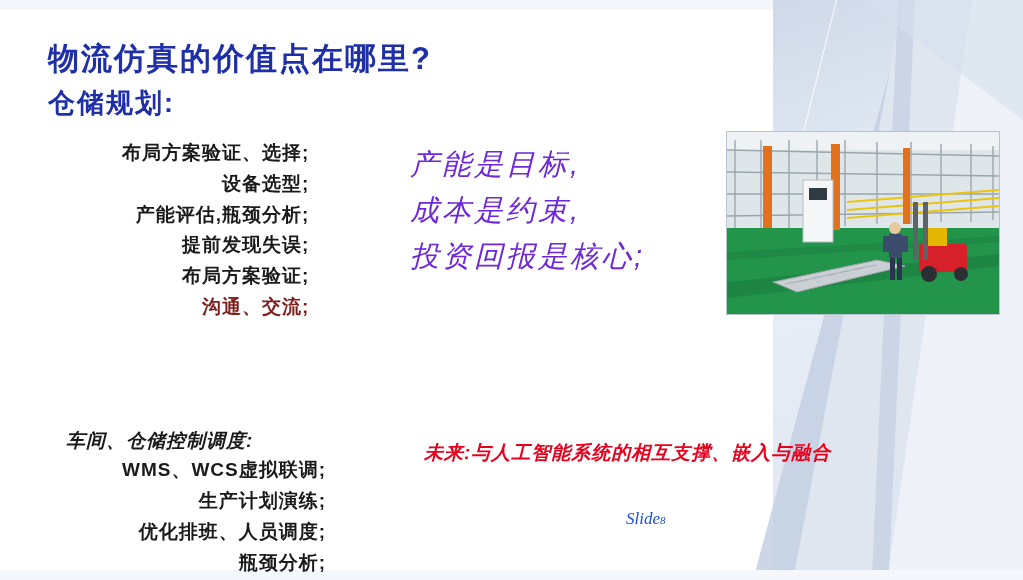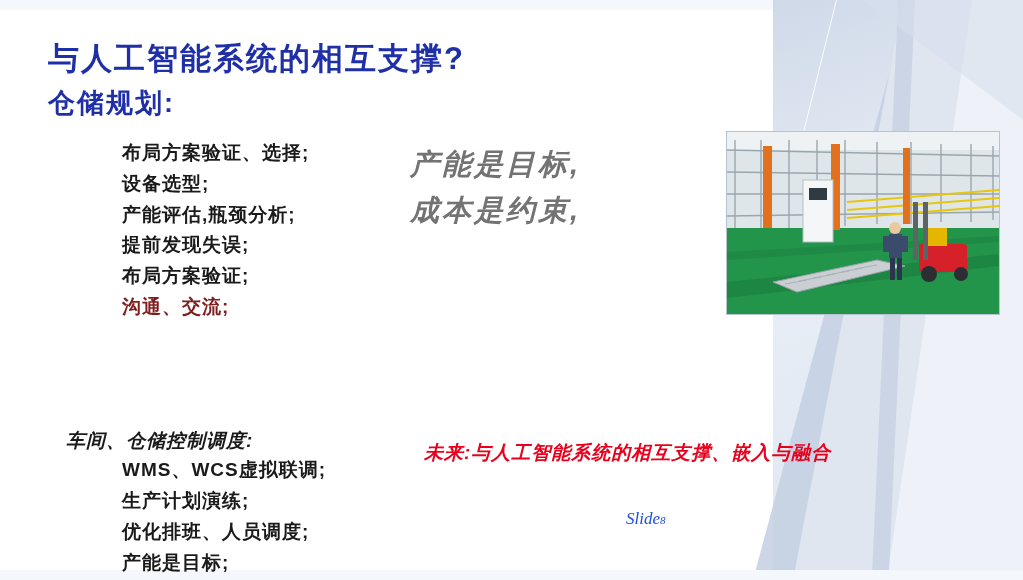--- a/index.html
+++ b/index.html
@@ -161,39 +161,40 @@
   }
   .ol-item {
     font-size: 19px;
     font-weight: bold;
     font-style: italic;
     color: #1a1a1a;
     letter-spacing: 1px;
     line-height: 1.62;
     padding-left: 56px;
     white-space: nowrap;
+    text-align: right;
   }
   .ol-item.accent-orange {
     color: #7f1d1d;
   }
   .ol-item.plain {
     font-style: normal;
   }
 
   
   .slogan {
     position: absolute;
     left: 410px;
     top: 142px;
   }
   .slogan-line {
     font-size: 29px;
-    font-weight: bold;
-    font-style: italic;
-    color: #737373;
+    font-weight: normal;
+    font-style: italic;
+    color: #6d28d9;
     letter-spacing: 3px;
     line-height: 1.58;
     white-space: nowrap;
   }
 
   
   .footnote {
     position: absolute;
     left: 424px;
     top: 440px;
@@ -243,47 +244,48 @@
     <div class="bg-right-band"></div>
     <div class="bg-poly-a"></div>
     <div class="bg-poly-b"></div>
     <div class="bg-poly-c"></div>
     <div class="bg-poly-d"></div>
     <div class="bg-line-1"></div>
     <div class="bg-corner-tr"></div>
     <div class="bg-bottom-strip"></div>
   </div>
 
-  <div class="title-main">与人工智能系统的相互支撑?</div>
+  <div class="title-main">物流仿真的价值点在哪里?</div>
   <div class="title-sub">仓储规划:</div>
 
   <div class="outline-1">
     <ul class="ol-list">
       <li class="ol-item plain">布局方案验证、选择;</li>
       <li class="ol-item plain">设备选型;</li>
       <li class="ol-item plain">产能评估,瓶颈分析;</li>
       <li class="ol-item plain">提前发现失误;</li>
       <li class="ol-item plain">布局方案验证;</li>
       <li class="ol-item plain accent-orange">沟通、交流;</li>
     </ul>
   </div>
 
   <div class="outline-2">
     <div class="ol-head">车间、仓储控制调度:</div>
     <ul class="ol-list">
       <li class="ol-item plain">WMS、WCS虚拟联调;</li>
       <li class="ol-item plain">生产计划演练;</li>
       <li class="ol-item plain">优化排班、人员调度;</li>
-      <li class="ol-item plain">产能是目标;</li>
+      <li class="ol-item plain">瓶颈分析;</li>
     </ul>
   </div>
 
   <div class="slogan">
     <div class="slogan-line">产能是目标,</div>
     <div class="slogan-line">成本是约束,</div>
+    <div class="slogan-line">投资回报是核心;</div>
   </div>
 
   <div class="footnote">未来:与人工智能系统的相互支撑、嵌入与融合</div>
 
   <div class="slide-number">
     <span>Slide</span><span class="num">8</span>
   </div>
 
   <div class="picture">
     <svg class="pic-svg" width="272" height="182" viewBox="0 0 272 182">

